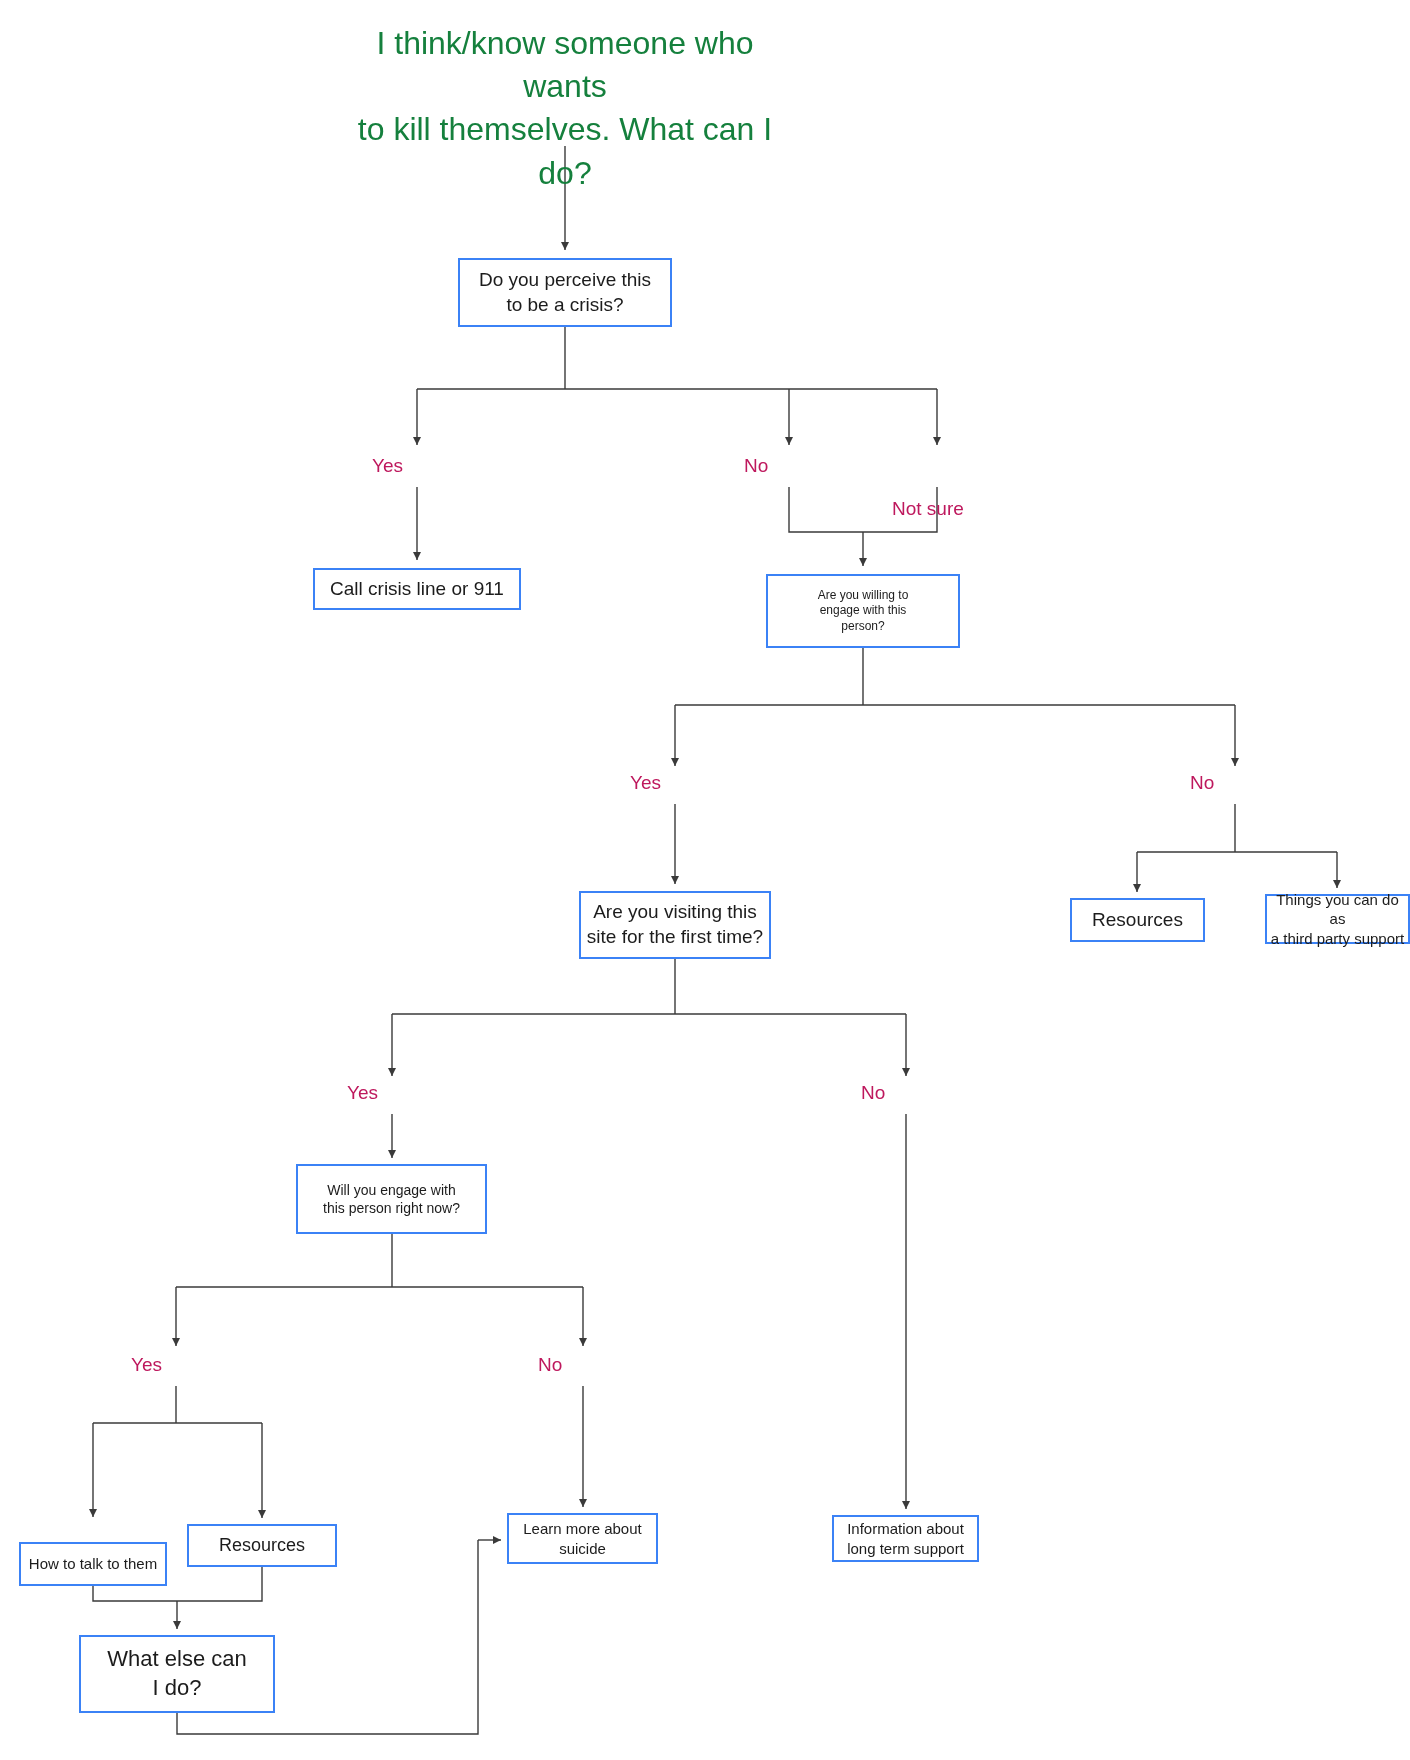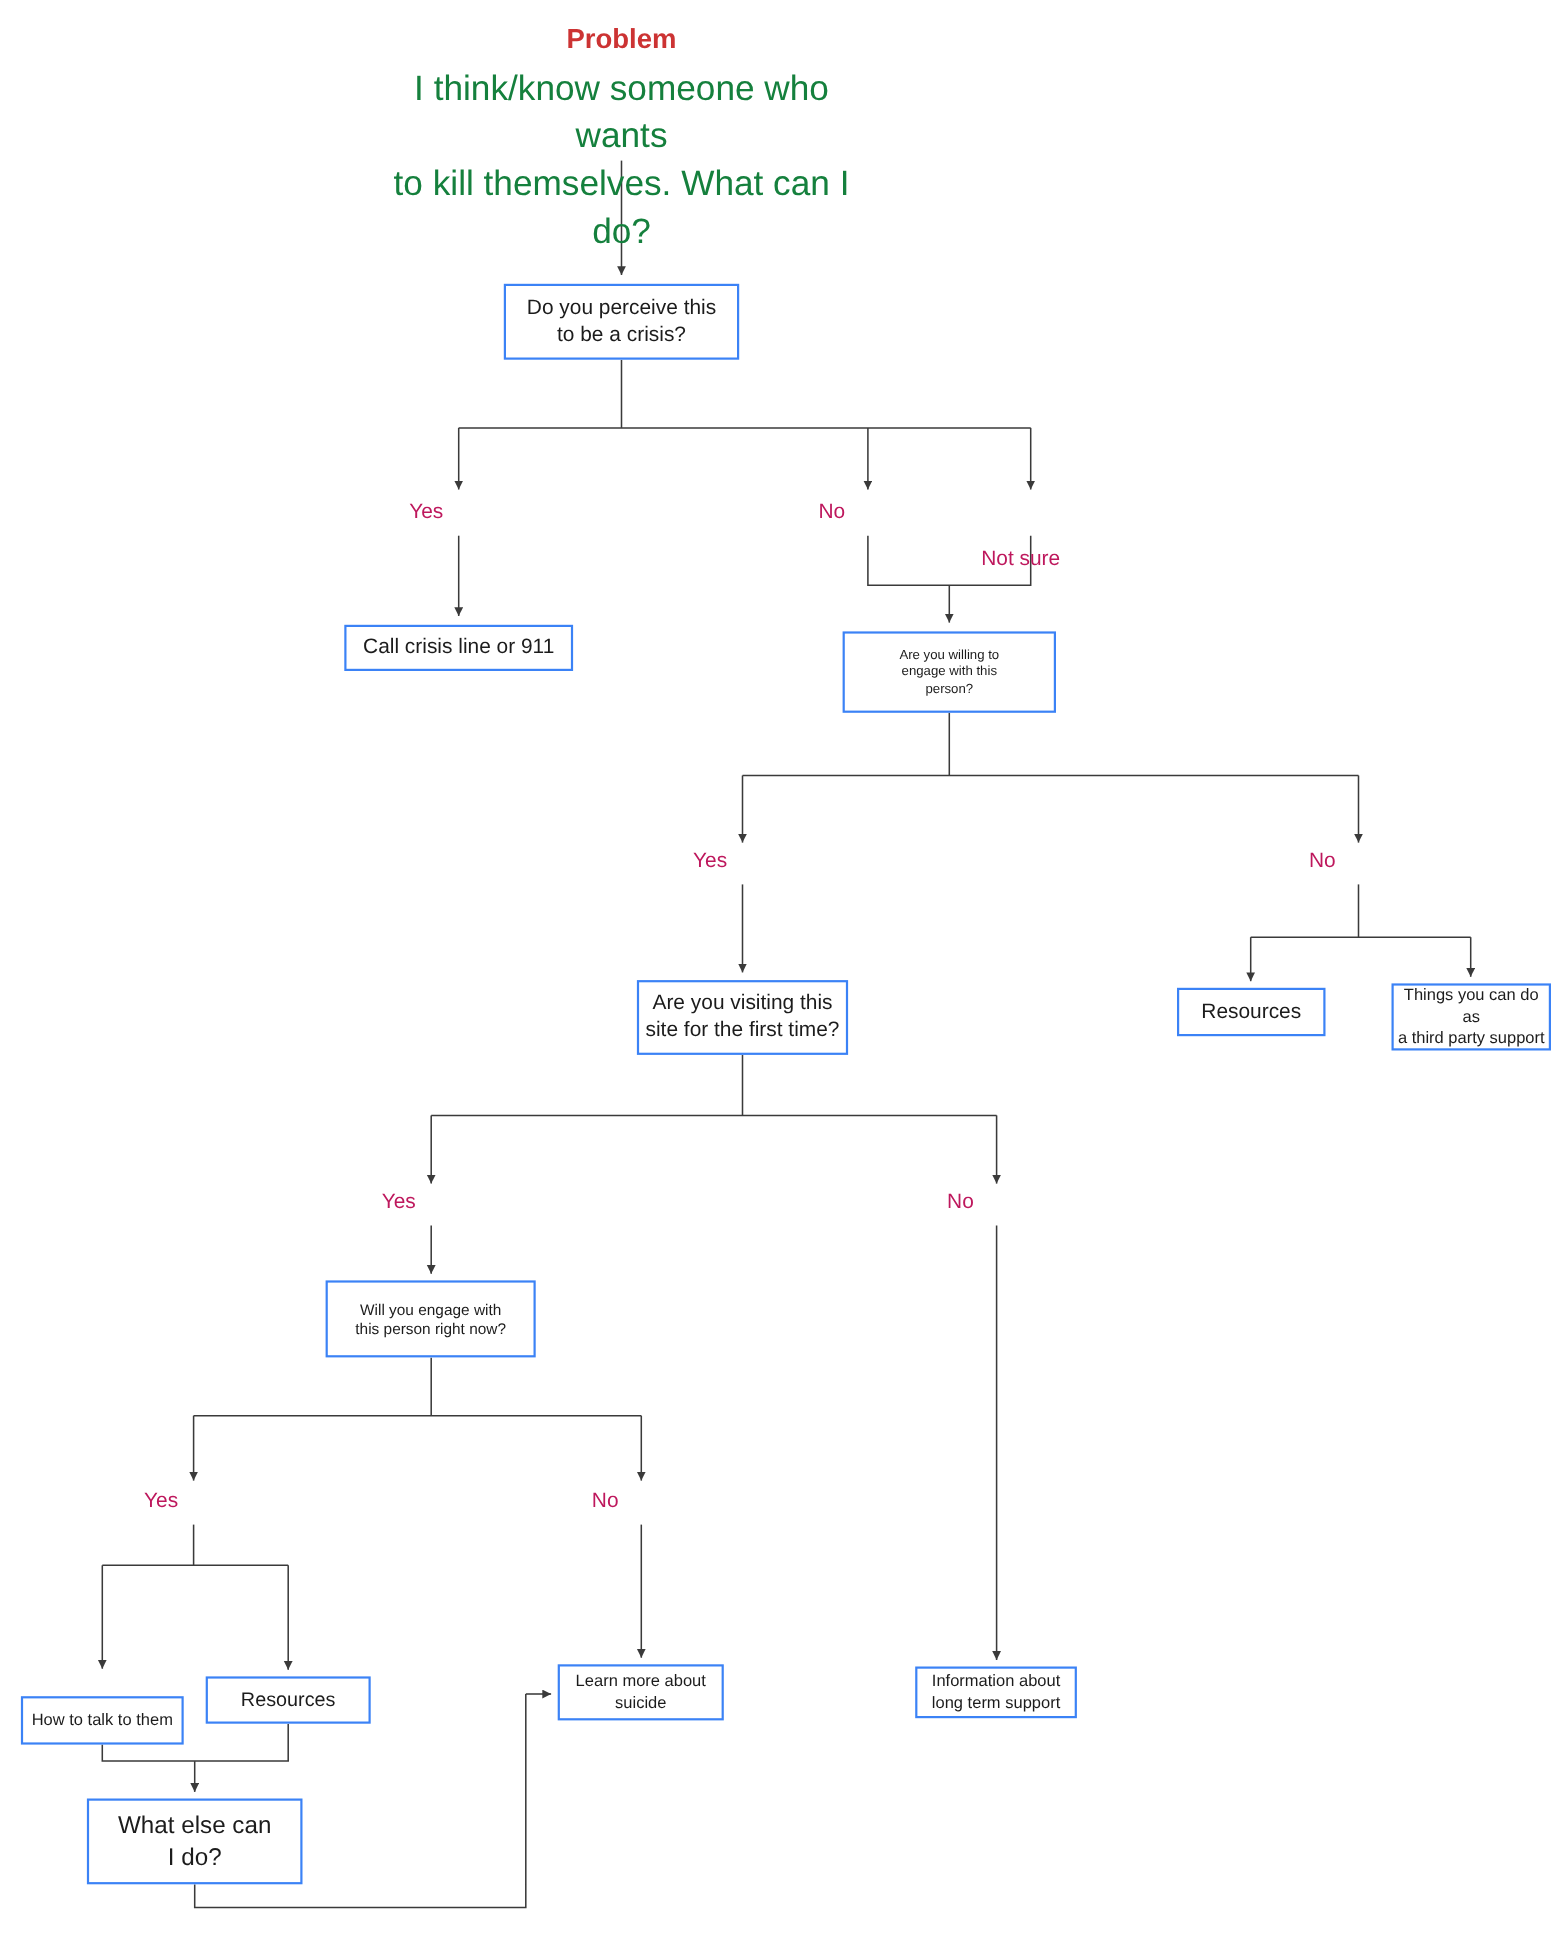--- a/index.html
+++ b/index.html
@@ -76,21 +76,20 @@
       <path d="M583 1287 V1346"></path>
       <path d="M583 1386 V1507"></path>
       <path d="M93 1423 V1517"></path>
       <path d="M262 1423 V1518"></path>
       <path d="M177 1601 V1629"></path>
       <path d="M478 1540 H501"></path>
     </g>
   </svg>
 
   <div class="hdr" style="left:340px; top:22px; width:450px;">
-    <div class="title" style="color: rgb(204, 51, 51);">Problem</div>
     <div class="subtitle">I think/know someone who wants
 to kill themselves. What can I do?</div>
   </div>
 
   <div class="box" style="left:458px; top:258px; width:214px; height:69px; font-size:19px;">Do you perceive this
 to be a crisis?</div>
 
   <div class="lbl" style="left:372px; top:455px; width:90px;">Yes</div>
   <div class="lbl" style="left:744px; top:455px; width:90px;">No</div>
   <div class="lbl" style="left:892px; top:455px; width:90px;margin-top:43px;">Not sure</div>
@@ -98,21 +97,21 @@
   <div class="box" style="left:313px; top:568px; width:208px; height:42px; font-size:19px;">Call crisis line or 911</div>
 
   <div class="box" style="left:766px; top:574px; width:194px; height:74px; font-size:12px;">Are you willing to
 engage with this
 person?</div>
 
   <div class="lbl" style="left:630px; top:772px; width:90px;">Yes</div>
   <div class="lbl" style="left:1190px; top:772px; width:90px;">No</div>
 
   <div class="box" style="left:1070px; top:898px; width:135px; height:44px; font-size:19px;">Resources</div>
-  <div class="box" style="left:1265px; top:894px; width:145px; height:61px; font-size:15px;">Things you can do as
+  <div class="box" style="left:1265px; top:894px; width:145px; height:50px; font-size:15px;">Things you can do as
 a third party support</div>
 
   <div class="box" style="left:579px; top:891px; width:192px; height:68px; font-size:19px;">Are you visiting this
 site for the first time?</div>
 
   <div class="lbl" style="left:347px; top:1082px; width:90px;">Yes</div>
   <div class="lbl" style="left:861px; top:1082px; width:90px;">No</div>
 
   <div class="box" style="left:296px; top:1164px; width:191px; height:70px; font-size:14px;">Will you engage with
 this person right now?</div>

